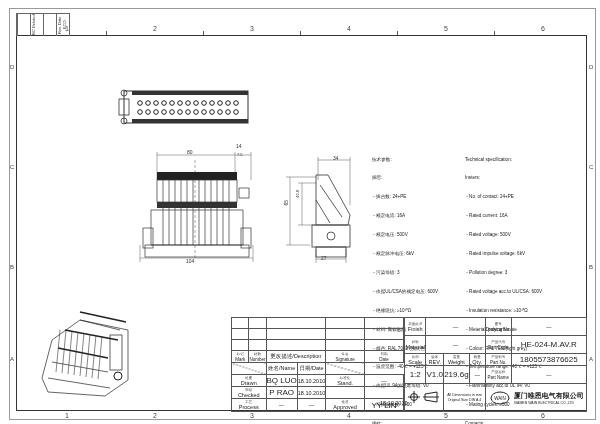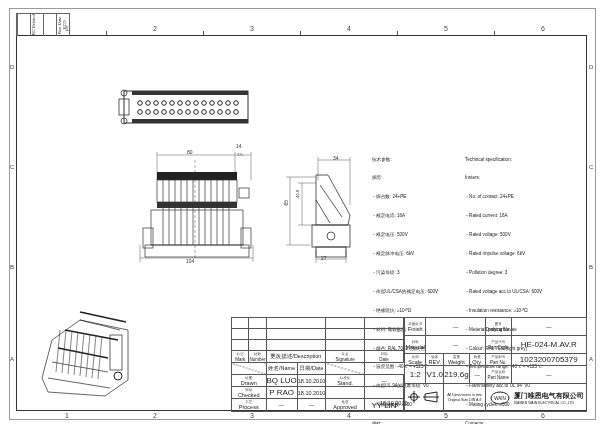--- a/index.html
+++ b/index.html
@@ -340,21 +340,21 @@
     <td colspan="3">—</td>
     <td><span class="small">产品代号</span><span style="font-size:4.5px">Part Code</span></td>
     <td class="big">HE-024-M.AV.R</td>
   </tr>
   <tr style="height:12px">
     <td><span class="small">比例</span><span>Scale</span></td>
     <td><span class="small">版本</span><span>REV.</span></td>
     <td><span class="small">重量</span><span>Weight</span></td>
     <td><span class="small">数量</span><span>Qty.</span></td>
     <td rowspan="1"><span class="small">产品料号</span><span style="font-size:4.5px">Part No.</span></td>
-    <td class="big">1023200705379</td>
+    <td class="big">1805573876625</td>
   </tr>
   <tr style="height:18px">
     <td class="big">1:2</td>
     <td class="big">V1.0</td>
     <td class="big">219.6g</td>
     <td>—</td>
     <td><span class="small">产品名称</span><span style="font-size:4.5px">Part Name</span></td>
     <td>—</td>
   </tr>
   <tr style="height:28px">

